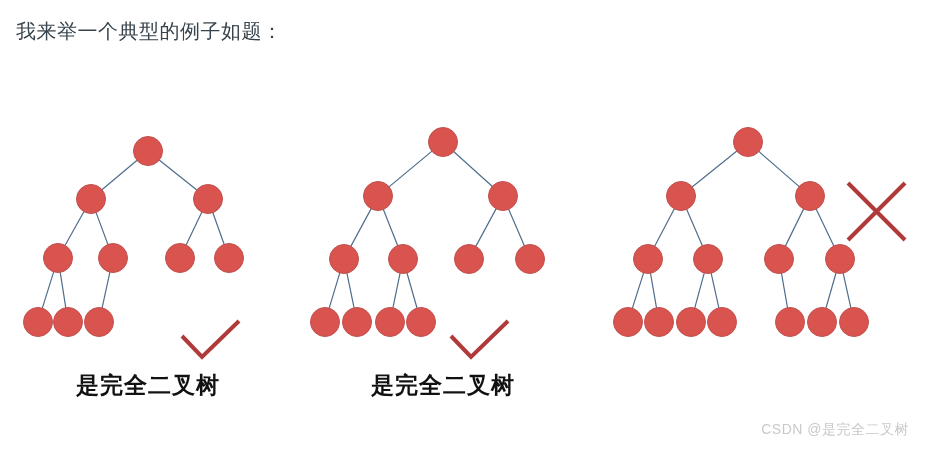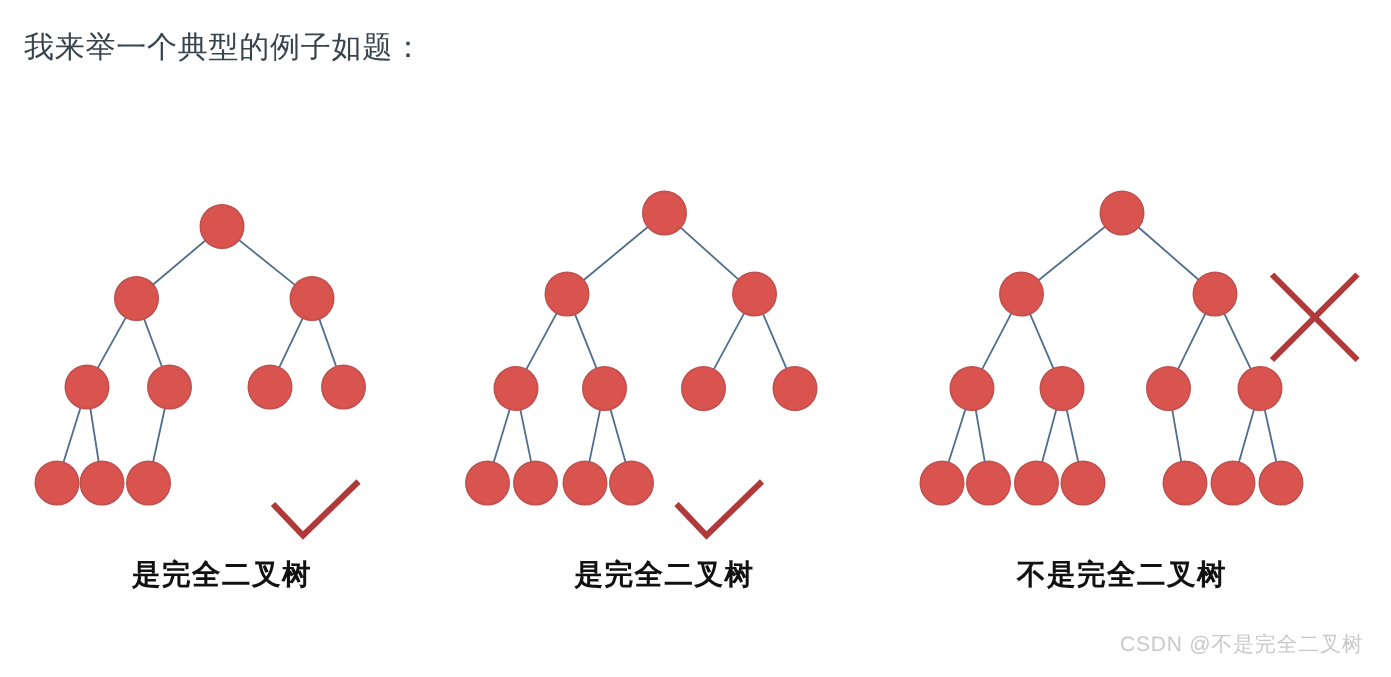--- a/index.html
+++ b/index.html
@@ -25,21 +25,21 @@
   }
   #figure-area {
     position: absolute;
     left: 0;
     top: 0;
     width: 927px;
     height: 451px;
   }
   .tree-caption {
     position: absolute;
-    font-size: 19px;
+    font-size: 23px;
     font-weight: bold;
     color: #111111;
     letter-spacing: 1px;
     white-space: nowrap;
     transform: translateX(-50%);
   }
   #watermark {
     position: absolute;
     right: 18px;
     bottom: 12px;
@@ -148,16 +148,15 @@
           <circle cx="790" cy="322" r="14.5" fill="#d9534f" stroke="#c0504d" stroke-width="1"></circle>
           <circle cx="822" cy="322" r="14.5" fill="#d9534f" stroke="#c0504d" stroke-width="1"></circle>
           <circle cx="854" cy="322" r="14.5" fill="#d9534f" stroke="#c0504d" stroke-width="1"></circle>
         </g>
         <line x1="848" y1="183" x2="905" y2="240" stroke="#b03a3a" stroke-width="4" stroke-linecap="butt"></line>
         <line x1="905" y1="183" x2="848" y2="240" stroke="#b03a3a" stroke-width="4" stroke-linecap="butt"></line>
       </g>
     </svg>
 <div class="tree-caption" style="left: 148px; top: 370px;">是完全二叉树</div>
     <div class="tree-caption" style="left: 443px; top: 370px;">是完全二叉树</div>
-    <div class="tree-caption" style="left: 748px; top: 370px;">不是完全二叉树</div>
   </div>
 
-<div id="watermark">CSDN @不是完全二叉树</div>
+<div id="watermark">CSDN @是完全二叉树</div>
 
 </body></html>

